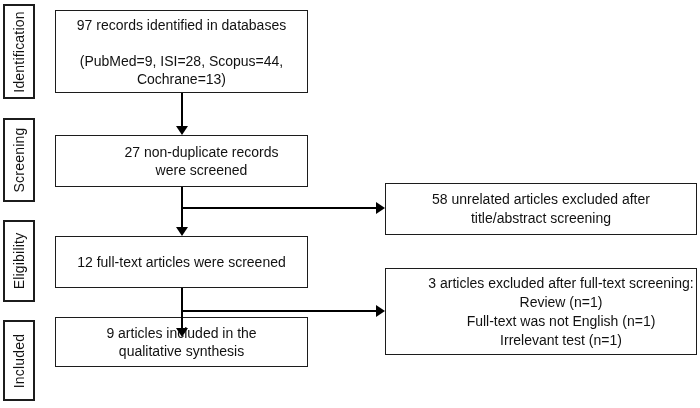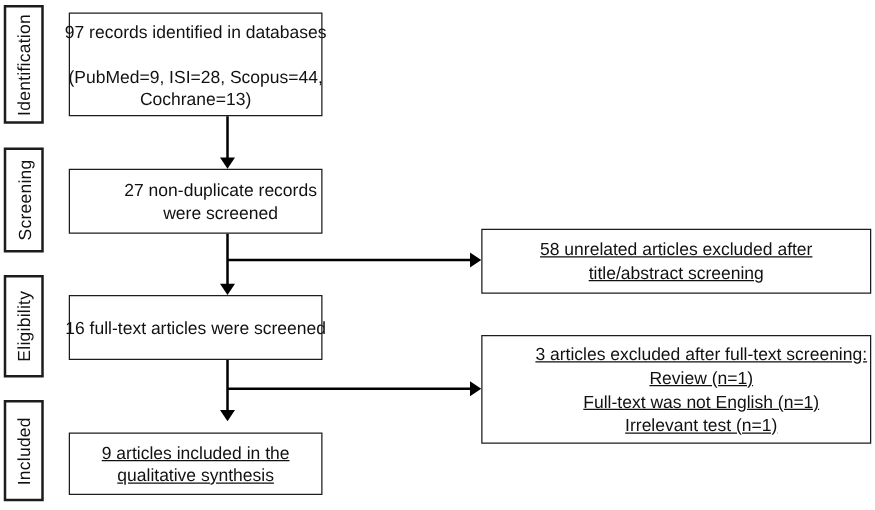--- a/index.html
+++ b/index.html
@@ -28,38 +28,38 @@
   }
   .stage-text{
     transform:rotate(-90deg);
     white-space:nowrap;
     font-size:14px;
     letter-spacing:0.2px;
   }
   
   .fbox{
     position:absolute;
-    left:55px;width:203px;
+    left:55px;width:253px;
     box-sizing:border-box;
     border:1.5px solid var(--border);
     background:var(--bg);
     display:flex;align-items:center;justify-content:center;
     text-align:center;
     font-size:14px;line-height:18px;
   }
   
   .ebox{
     position:absolute;
     left:385px;width:312px;
     box-sizing:border-box;
     border:1.5px solid var(--border);
     background:var(--bg);
     display:flex;align-items:center;justify-content:center;
     text-align:center;
-    font-size:14px;line-height:19px;text-decoration:underline;
+    font-size:14px;line-height:19px;
   }
   .boxtext{white-space:pre;}
   
   .vline{position:absolute;width:2px;background:var(--arrow);}
   .hline{position:absolute;height:2px;background:var(--arrow);}
   .arrow-down{
     position:absolute;width:0;height:0;
     border-left:6px solid transparent;
     border-right:6px solid transparent;
     border-top:9px solid var(--arrow);
@@ -93,23 +93,23 @@
     <span class="boxtext">97 records identified in databases
 
 (PubMed=9, ISI=28, Scopus=44,
 Cochrane=13)</span>
   </div>
   <div class="fbox" style="top:135px;height:52px;padding-left:40px;">
     <span class="boxtext">27 non-duplicate records
 were screened</span>
   </div>
   <div class="fbox" style="top:236px;height:52px;">
-    <span class="boxtext">16 full-text articles were screened</span>
+    <span class="boxtext">12 full-text articles were screened</span>
   </div>
-  <div class="fbox" style="top:346px;height:50px;text-decoration:underline;">
+  <div class="fbox" style="top:317px;height:50px;">
     <span class="boxtext">9 articles included in the
 qualitative synthesis</span>
   </div>
 
   <div class="ebox" style="top:183px;height:52px;">
     <span class="boxtext">58 unrelated articles excluded after
 title/abstract screening</span>
   </div>
   <div class="ebox" style="top:268px;height:87px;padding-left:40px;">
     <span class="boxtext">3 articles excluded after full-text screening:

